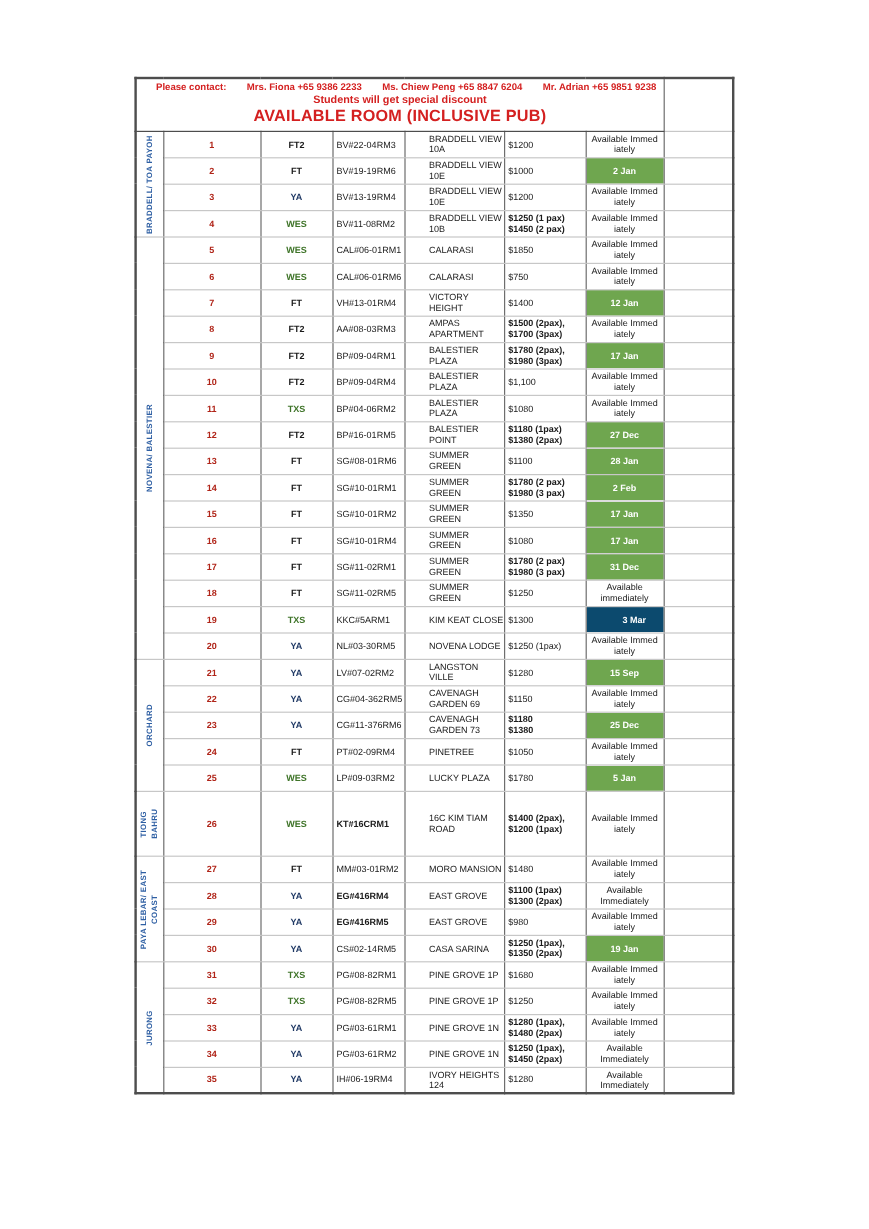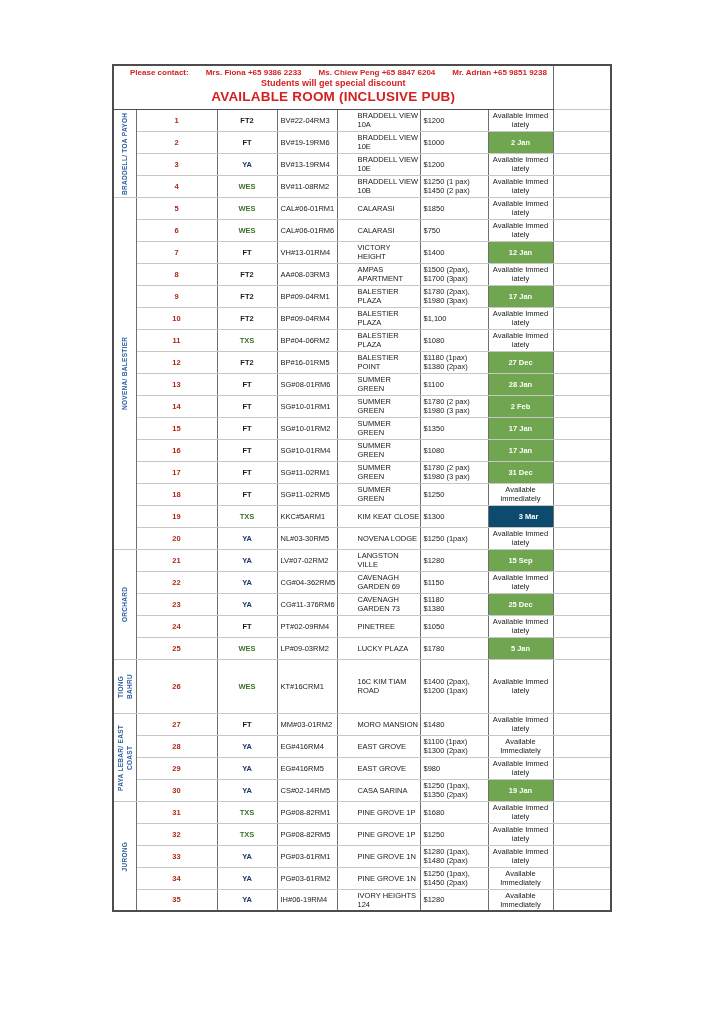--- a/index.html
+++ b/index.html
@@ -29,21 +29,21 @@
            font-size:6.5px; font-weight:bold; line-height:1.45; letter-spacing:.3px; }
 
   td.no-cell   { text-align:center; font-weight:bold; }
   td.type-cell { text-align:center; font-weight:bold; }
   td.code-cell { text-align:left; padding-left:3px; }
   td.name-cell { text-align:left; padding-left:20px; }
   td.price-cell{ text-align:left; padding-left:3px; line-height:1.2; }
   td.avail-cell{ text-align:center; line-height:1.2; }
   td.empty-cell{ }
 
-  td.bold, .bold { font-weight:normal; }
+  td.bold, .bold { font-weight:bold; }
   td.green { color:#ffffff; font-weight:bold; font-size:7.5px; }
 </style>
 </head>
 <body>
 
 <div class="page">
   <div class="sheet">
     <table class="avail-table">
       <colgroup>
         <col style="width:23px">

